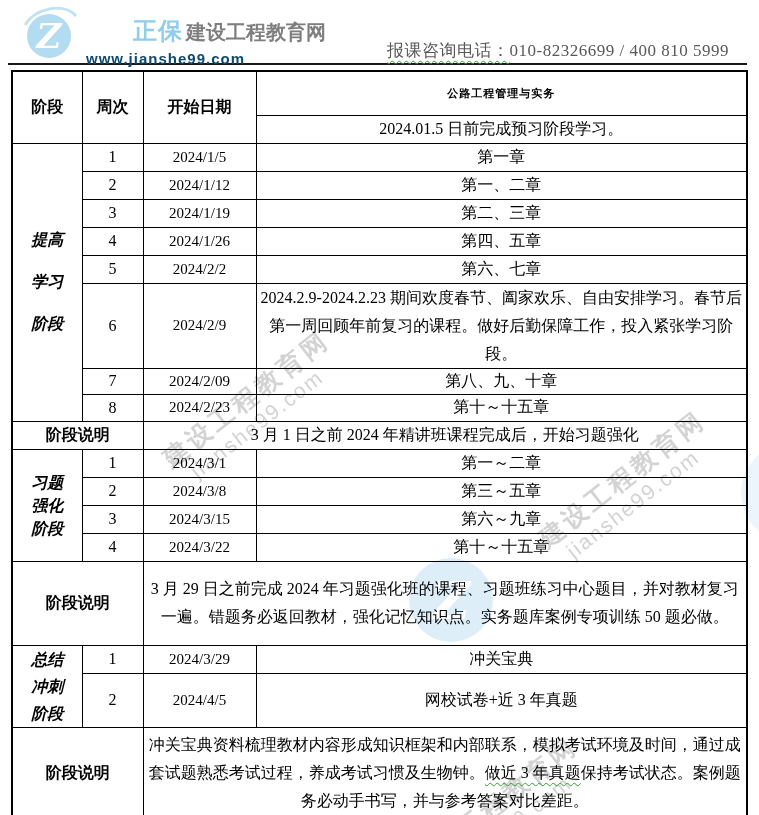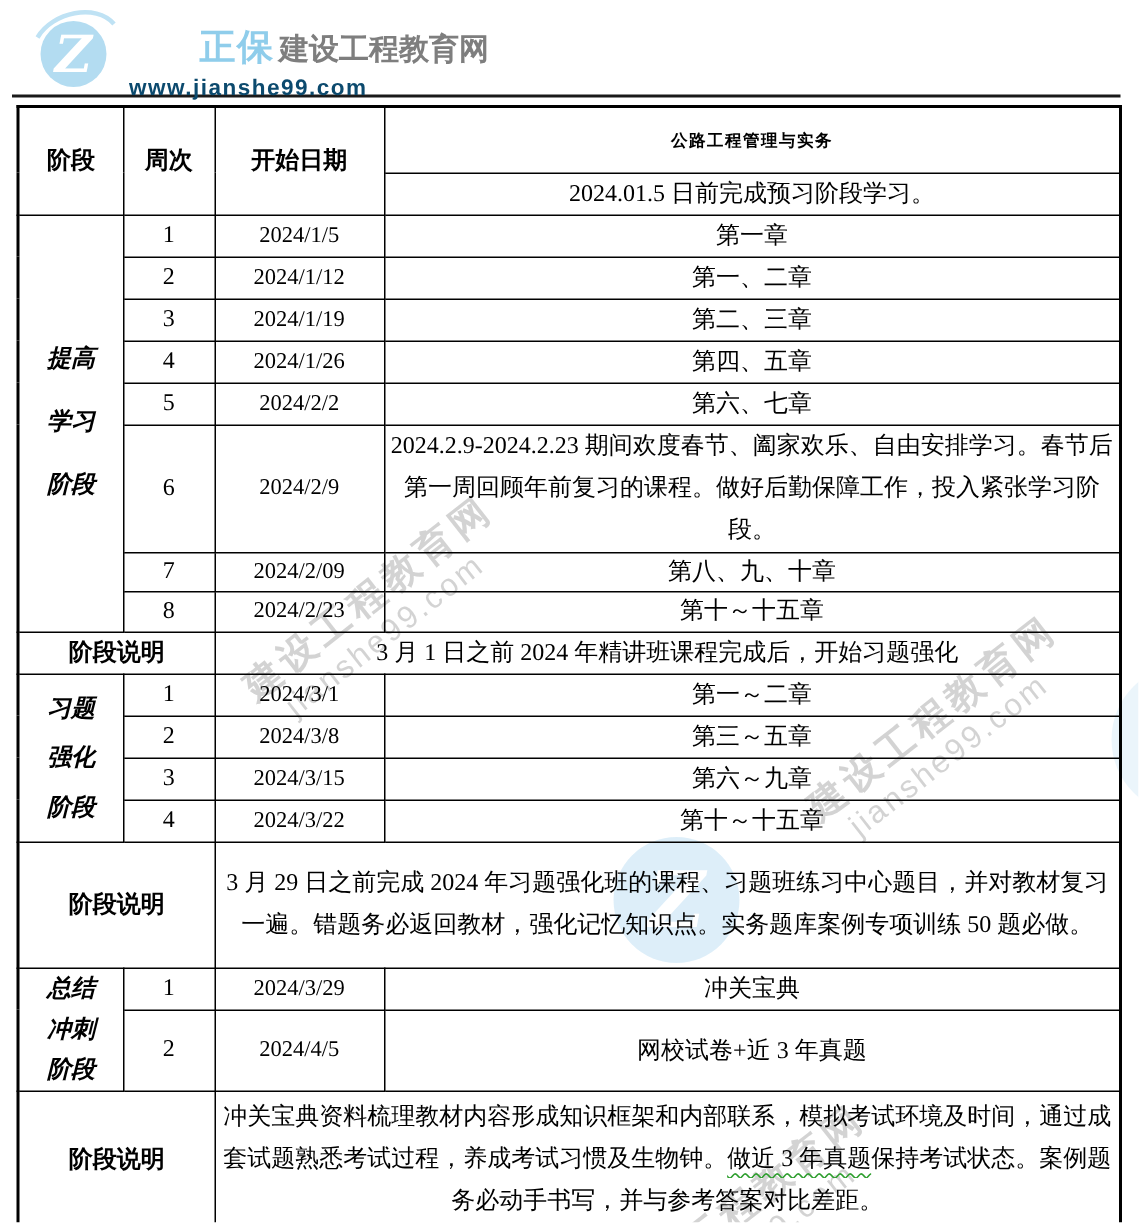--- a/index.html
+++ b/index.html
@@ -30,21 +30,21 @@
   
   table.sched { position:absolute; left:11px; top:70px; width:737px; z-index:1;
                 border-collapse:collapse; table-layout:fixed; font-size:16px; background:transparent; }
   table.sched { border:2px solid #000; }
   .sched td { border:1px solid #000; text-align:center; vertical-align:middle; padding:0 4px; background:transparent; }
   .th { font-weight:bold; }
   .course-title { font-size:11px; letter-spacing:1px; }
   .date { font-size:15px; }
   .note-text { text-align:justify; text-align-last:center; line-height:28px; padding:2px 12px;font-family:Liberation Serif, serif; }
   .stage-label { display:inline-block; width:34px; word-break:break-all; font-weight:bold;font-style:italic; }
-  .s1 { line-height:42px; } .s2 { line-height:33px; } .s3 { line-height:27px; }
+  .s1 { line-height:42px; } .s2 { line-height:23px; } .s3 { line-height:27px; }
   .wavy { -webkit-text-decoration:underline wavy #2e9e2e; text-decoration:underline wavy #2e9e2e;
           text-decoration-thickness:1px; text-underline-offset:4px; }
 </style>
 </head>
 <body>
 
 <div class="page">
 
   <div class="wm-text" style="left:152px; top:382px;">
     <div class="wm-l1">建设工程教育网</div>
@@ -72,20 +72,23 @@
         <circle cx="27" cy="31" r="22" fill="#b3dcf1"></circle>
         <text x="27" y="43" text-anchor="middle" font-size="34" font-style="italic" font-weight="bold" fill="#ffffff" font-family="DejaVu Serif, serif">Z</text>
       </svg>
       <div class="logo-text">
         <div class="brand-line">
           <span class="brand-blue">正保</span>
           <span class="brand-gray">建设工程教育网</span>
         </div>
         <div class="site-url">www.jianshe99.com</div>
       </div>
+    </div>
+    <div class="phone">
+      <span class="wavy">报课咨询电话：</span><span>010-82326699 / 400 810 5999</span>
     </div>
   </div>
   <div class="header-rule"></div>
 
   <table class="sched">
     <colgroup>
         <col style="width:70px">
         <col style="width:61px">
         <col style="width:113px">
         <col>

